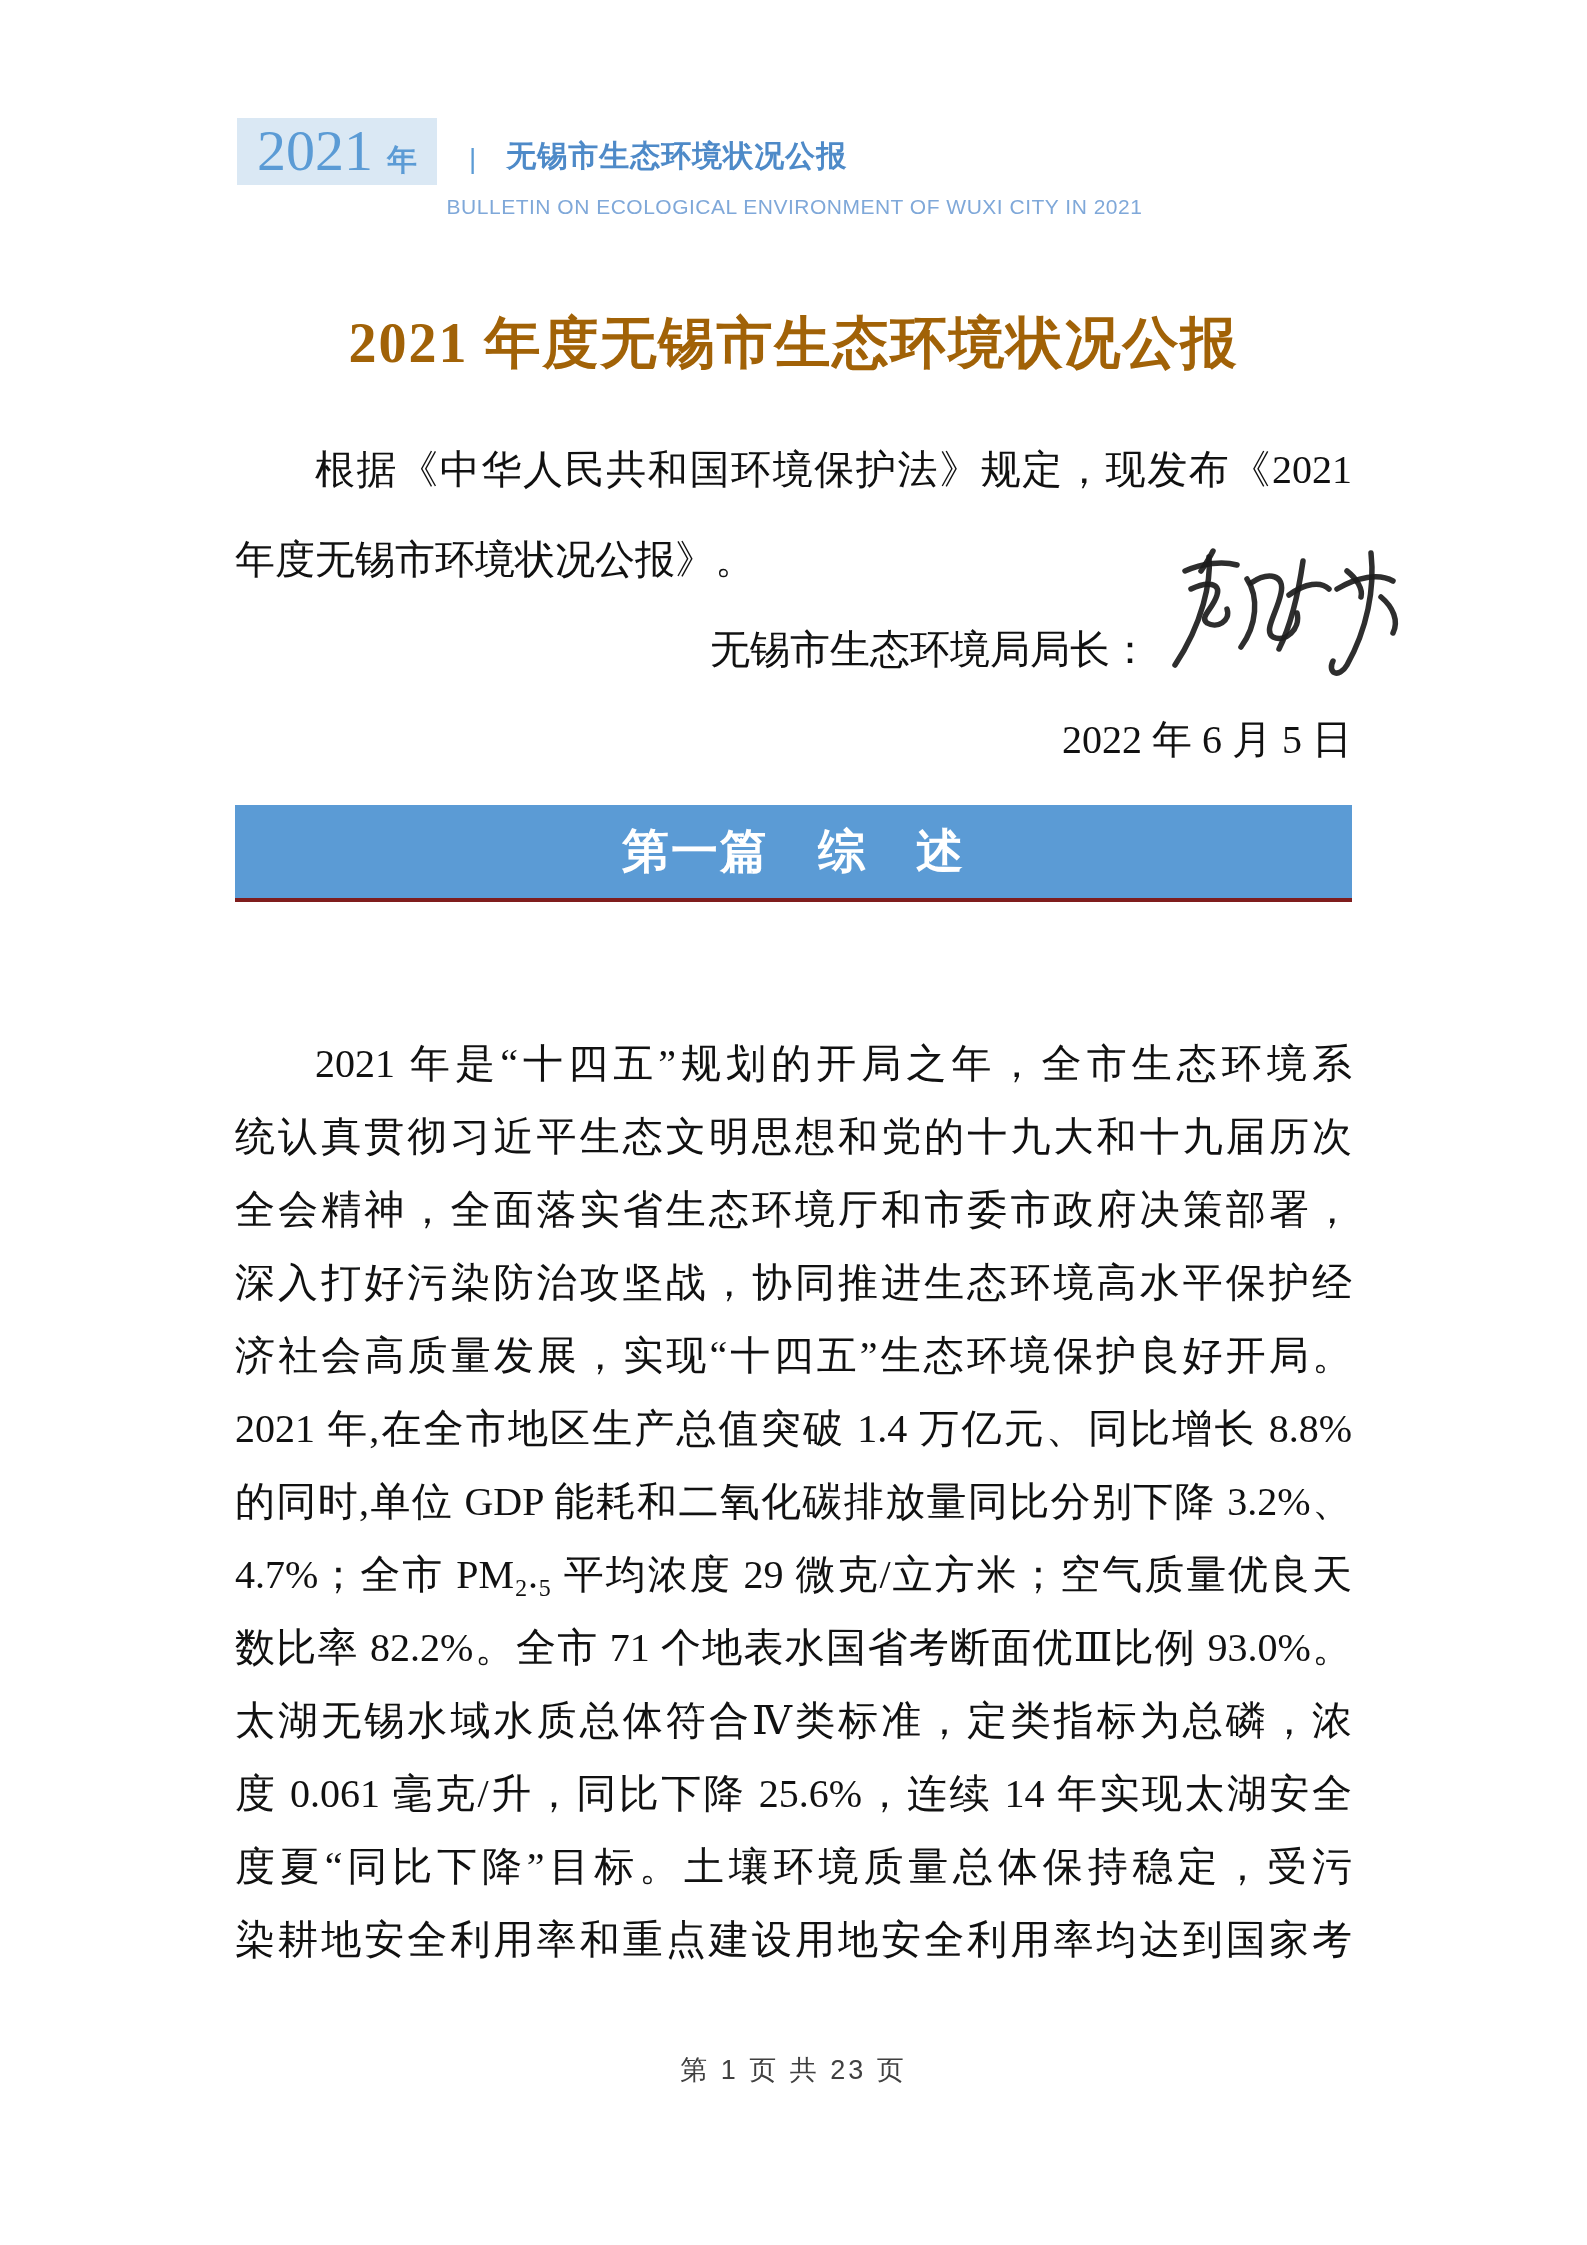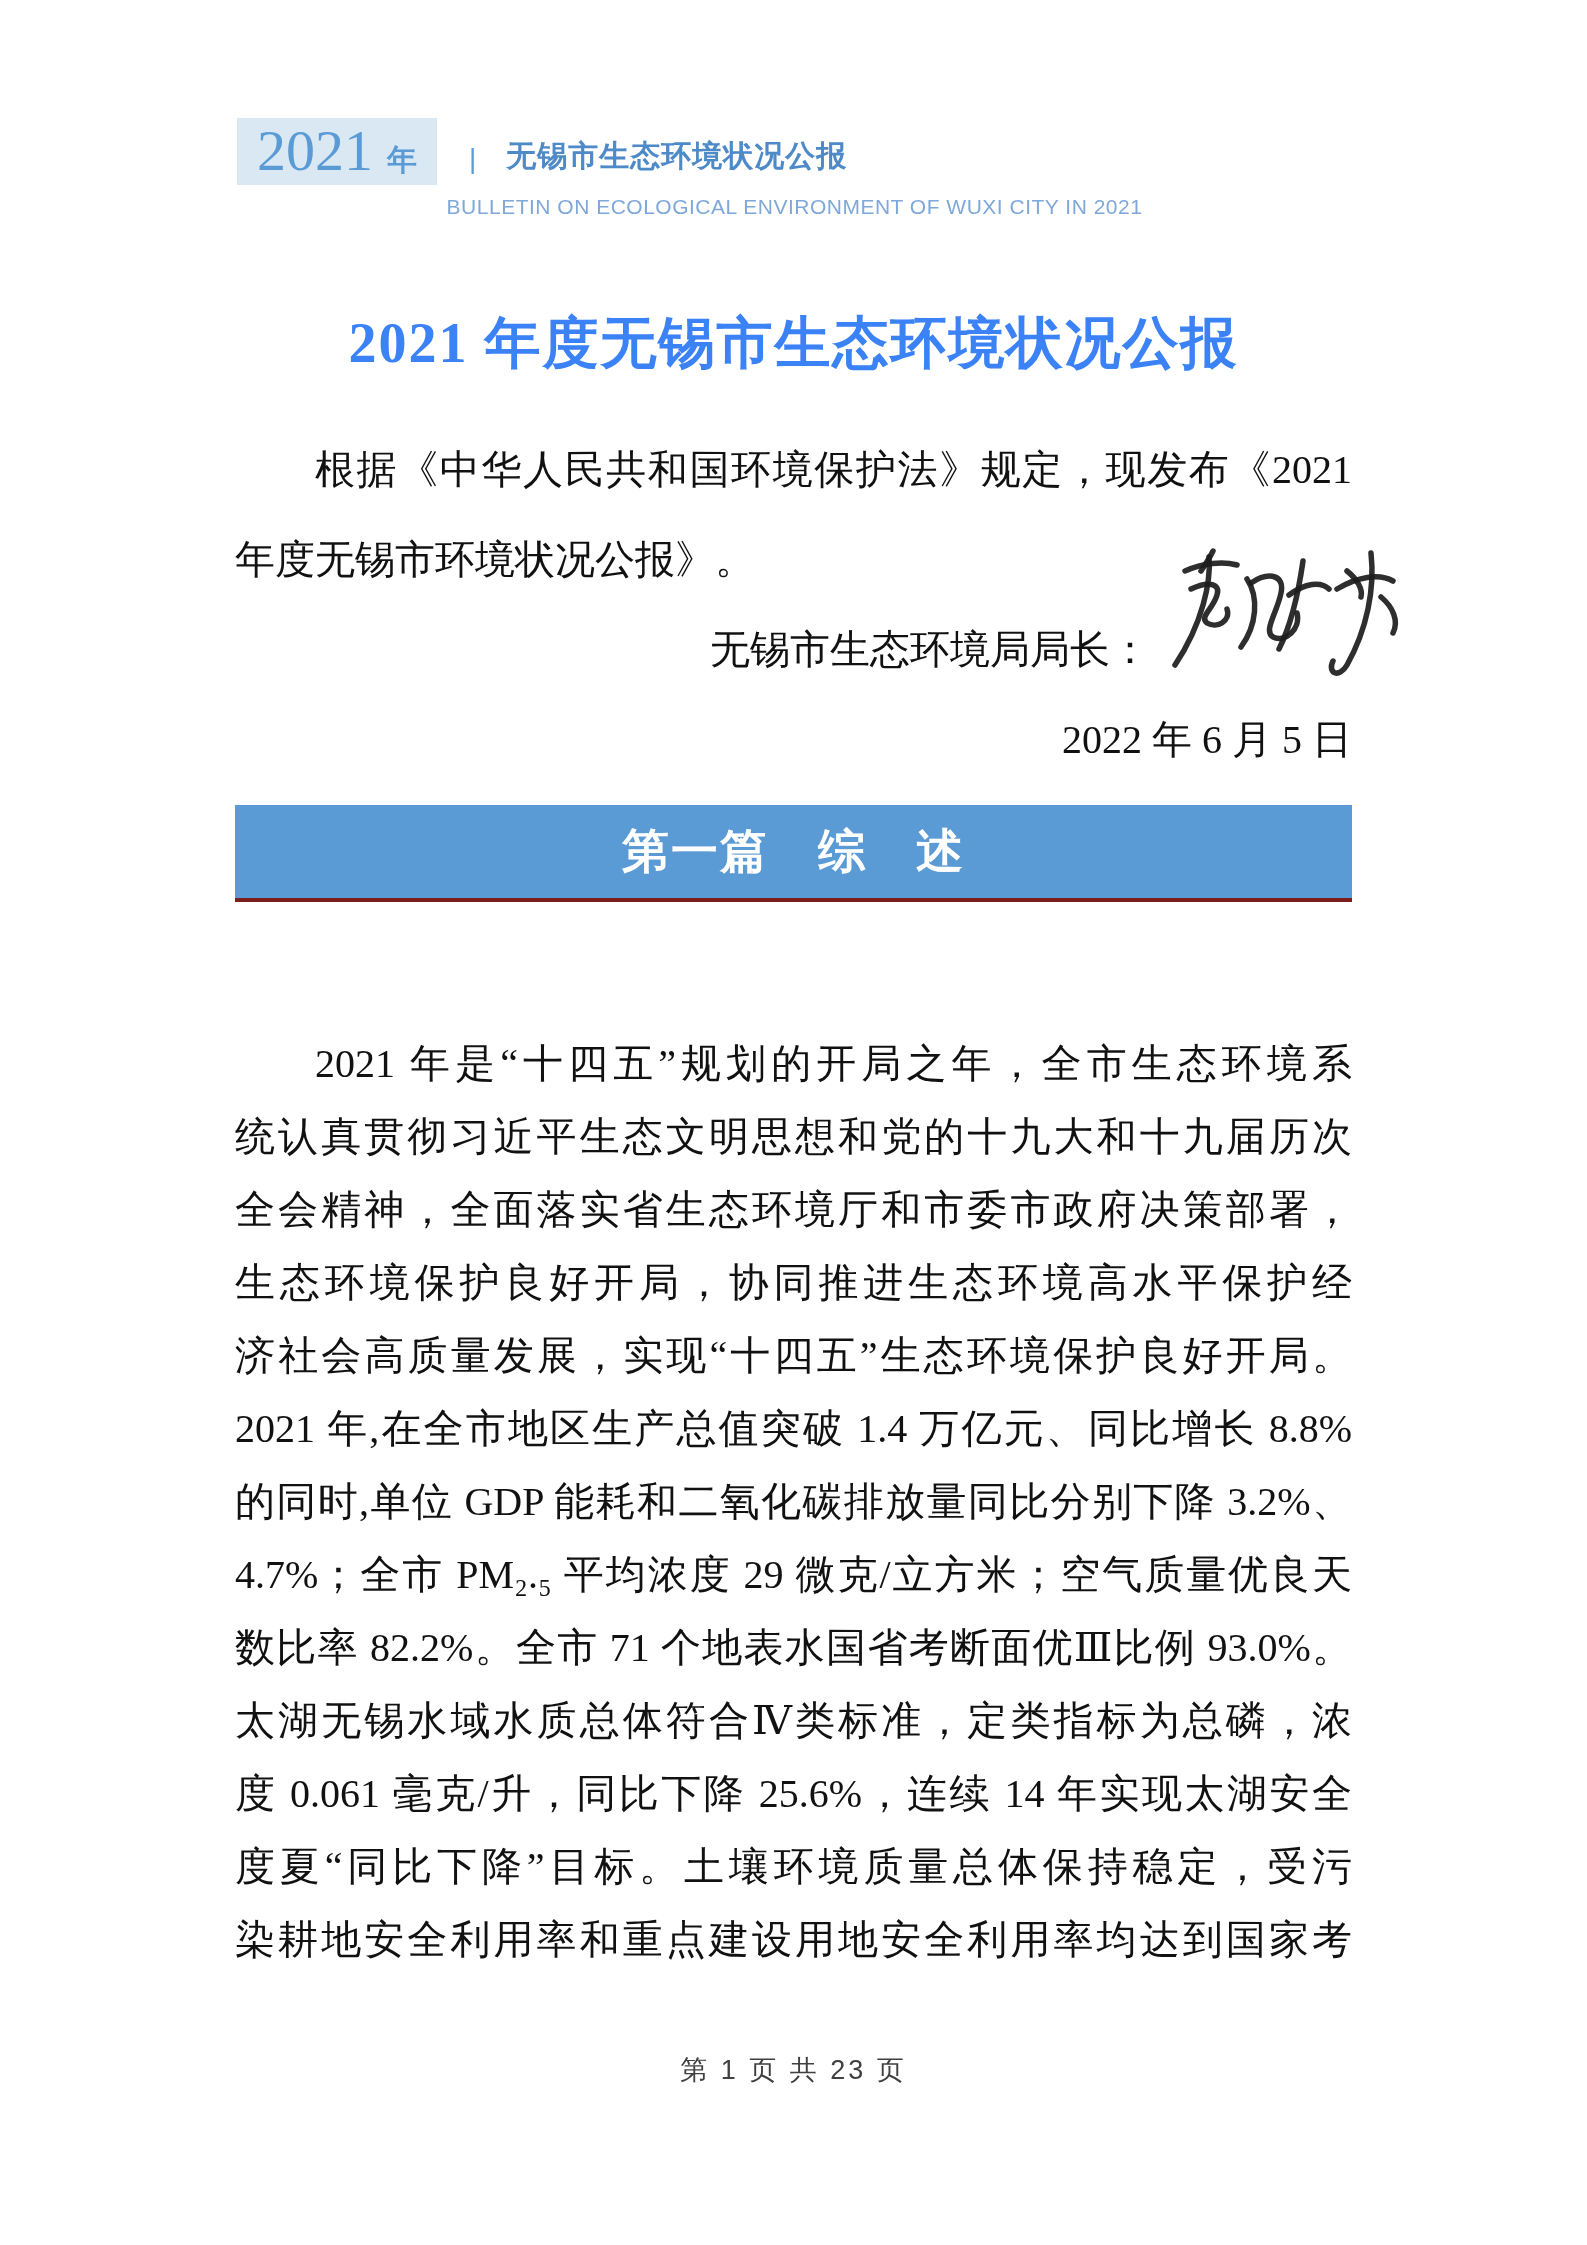--- a/index.html
+++ b/index.html
@@ -26,21 +26,21 @@
   .hdr-title-en {
     margin-top:10px;
     color:#7FA8D9;
     font-family:"Liberation Sans",sans-serif;
     font-size:21px; letter-spacing:0.5px;text-align:center;
   }
   
   .doc-title {
     margin:92px 235px 0;
     text-align:center;
-    color:#3b82f6;
+    color:#a16207;
     font-size:56px; font-weight:700;
     letter-spacing:2px;
     line-height:1.15;
   }
   
   .intro { margin:50px 235px 0; font-size:40px; line-height:90px; }
   .jst { text-align:justify; text-align-last:justify; }
   .ind { text-indent:2em; }
   .signer-row { text-align:right; padding-right:202px; position:relative; }
   .signature-svg {
@@ -117,21 +117,21 @@
   </section>
 
   <div class="banner">
     <span>第一篇　综　述</span>
   </div>
 
   <section class="body-text">
     <p class="jst ind">2021 年是“十四五”规划的开局之年，全市生态环境系</p>
     <p class="jst">统认真贯彻习近平生态文明思想和党的十九大和十九届历次</p>
     <p class="jst">全会精神，全面落实省生态环境厅和市委市政府决策部署，</p>
-    <p class="jst">生态环境保护良好开局，协同推进生态环境高水平保护经</p>
+    <p class="jst">深入打好污染防治攻坚战，协同推进生态环境高水平保护经</p>
     <p class="jst">济社会高质量发展，实现“十四五”生态环境保护良好开局。</p>
     <p class="jst">2021 年,在全市地区生产总值突破 1.4 万亿元、同比增长 8.8%</p>
     <p class="jst">的同时,单位 GDP 能耗和二氧化碳排放量同比分别下降 3.2%、</p>
     <p class="jst">4.7%；全市 PM₂.₅ 平均浓度 29 微克/立方米；空气质量优良天</p>
     <p class="jst">数比率 82.2%。全市 71 个地表水国省考断面优Ⅲ比例 93.0%。</p>
     <p class="jst">太湖无锡水域水质总体符合Ⅳ类标准，定类指标为总磷，浓</p>
     <p class="jst">度 0.061 毫克/升，同比下降 25.6%，连续 14 年实现太湖安全</p>
     <p class="jst">度夏“同比下降”目标。土壤环境质量总体保持稳定，受污</p>
     <p class="jst">染耕地安全利用率和重点建设用地安全利用率均达到国家考</p>
   </section>

